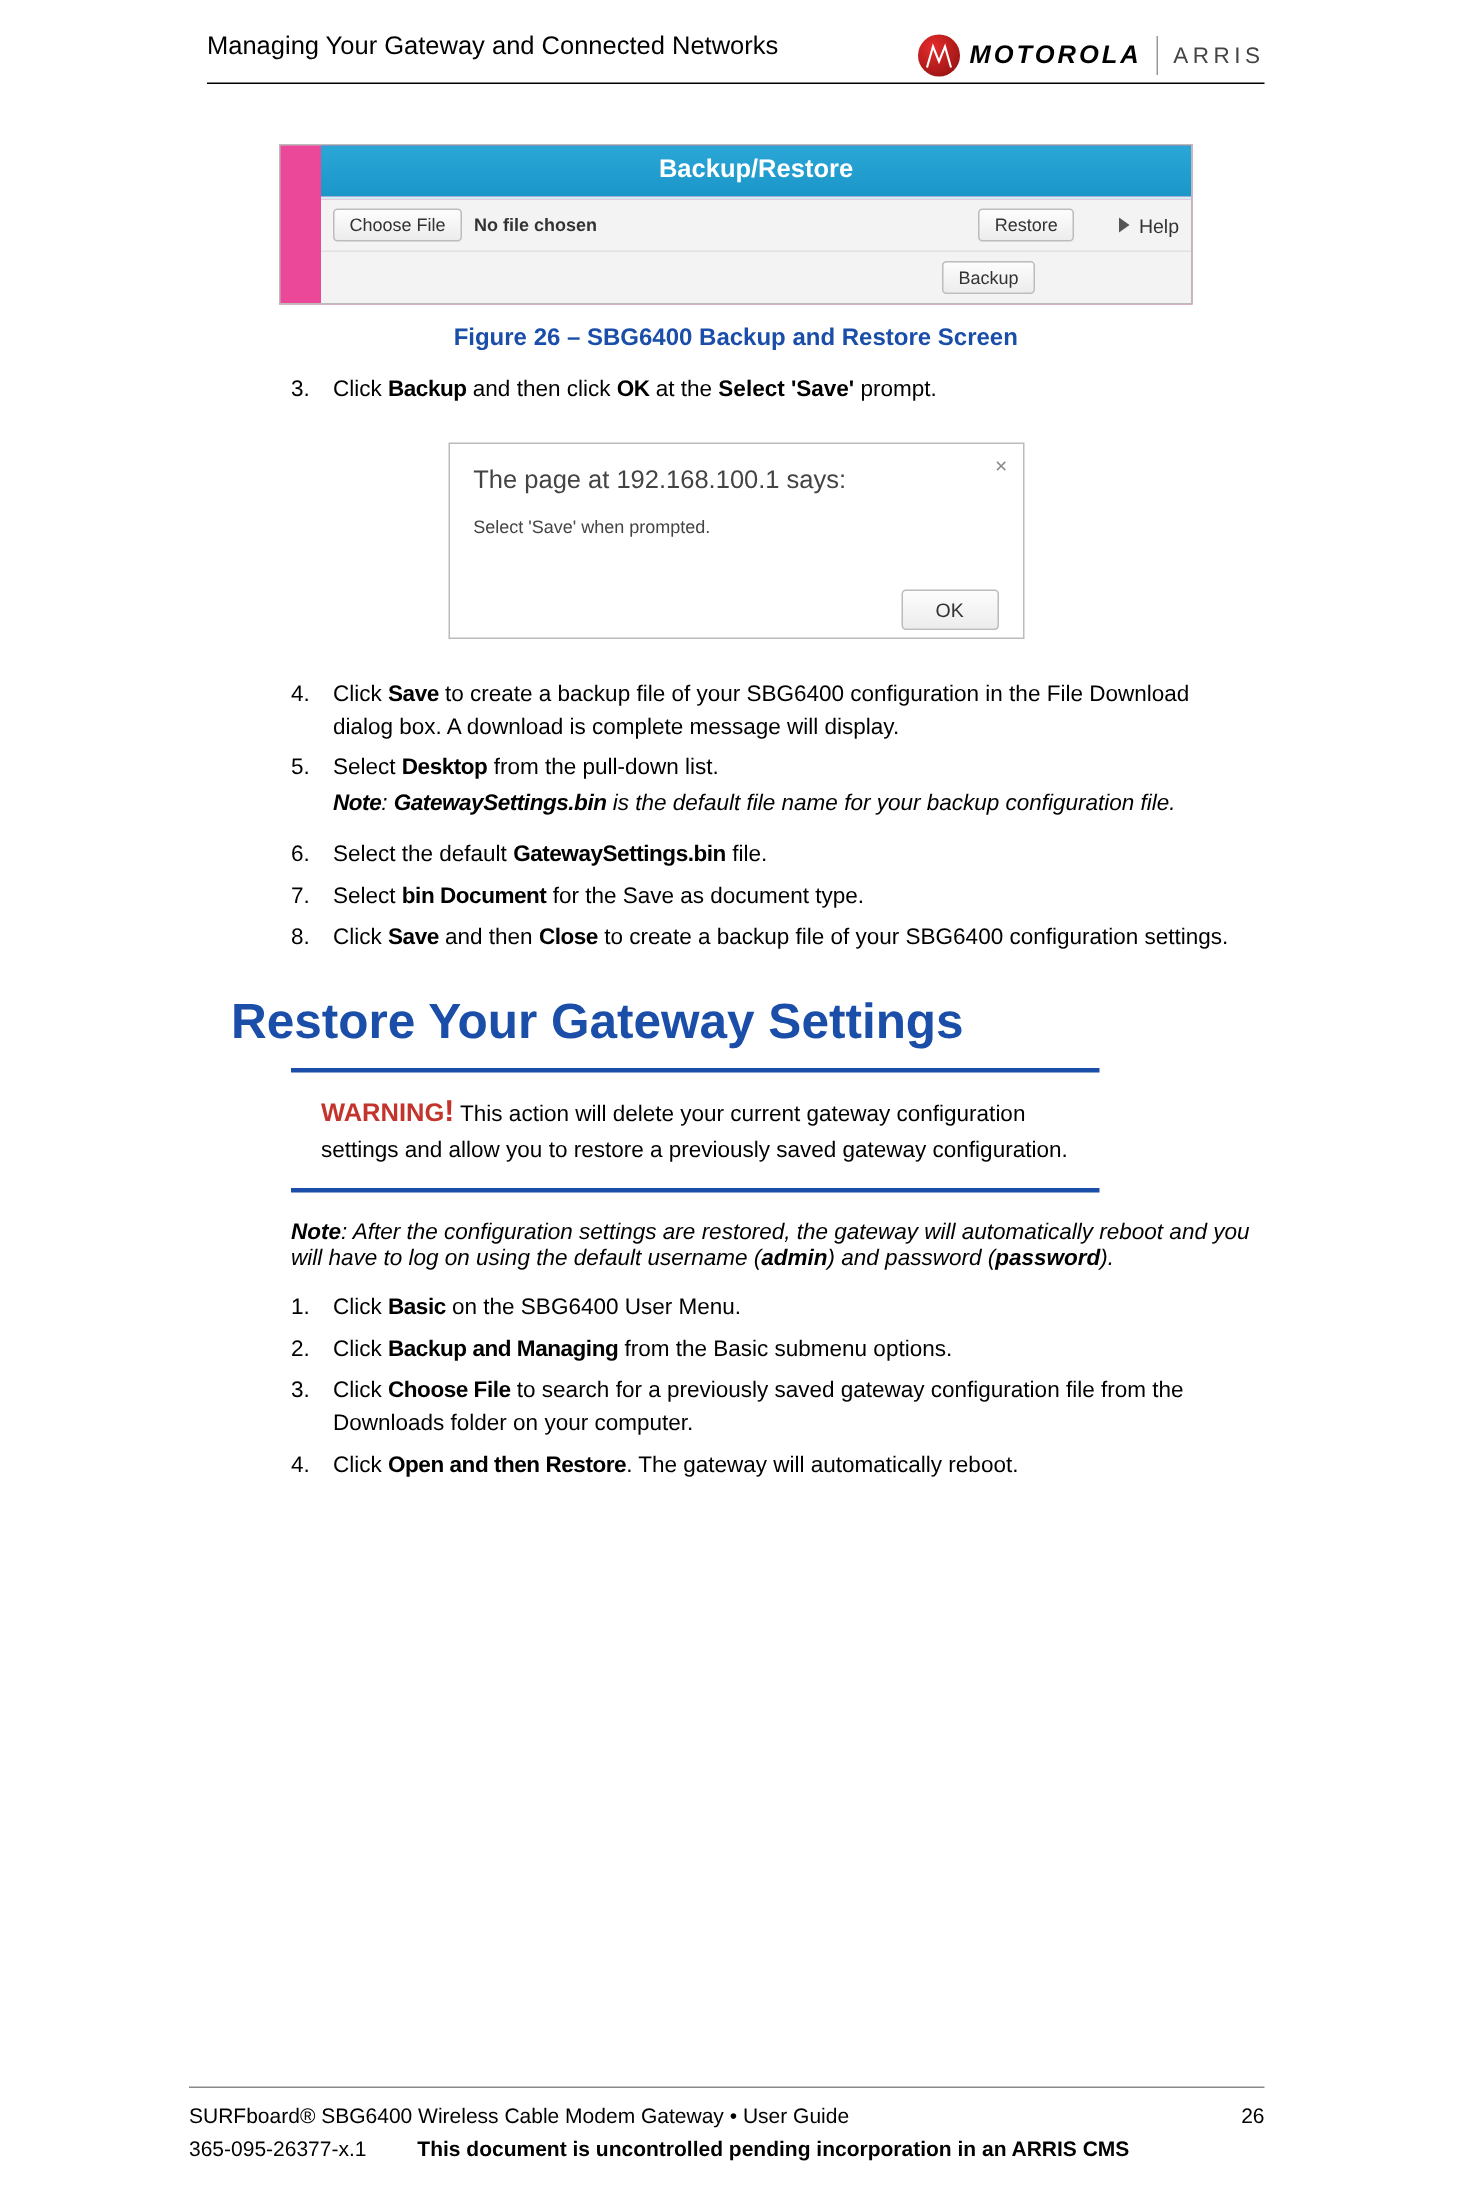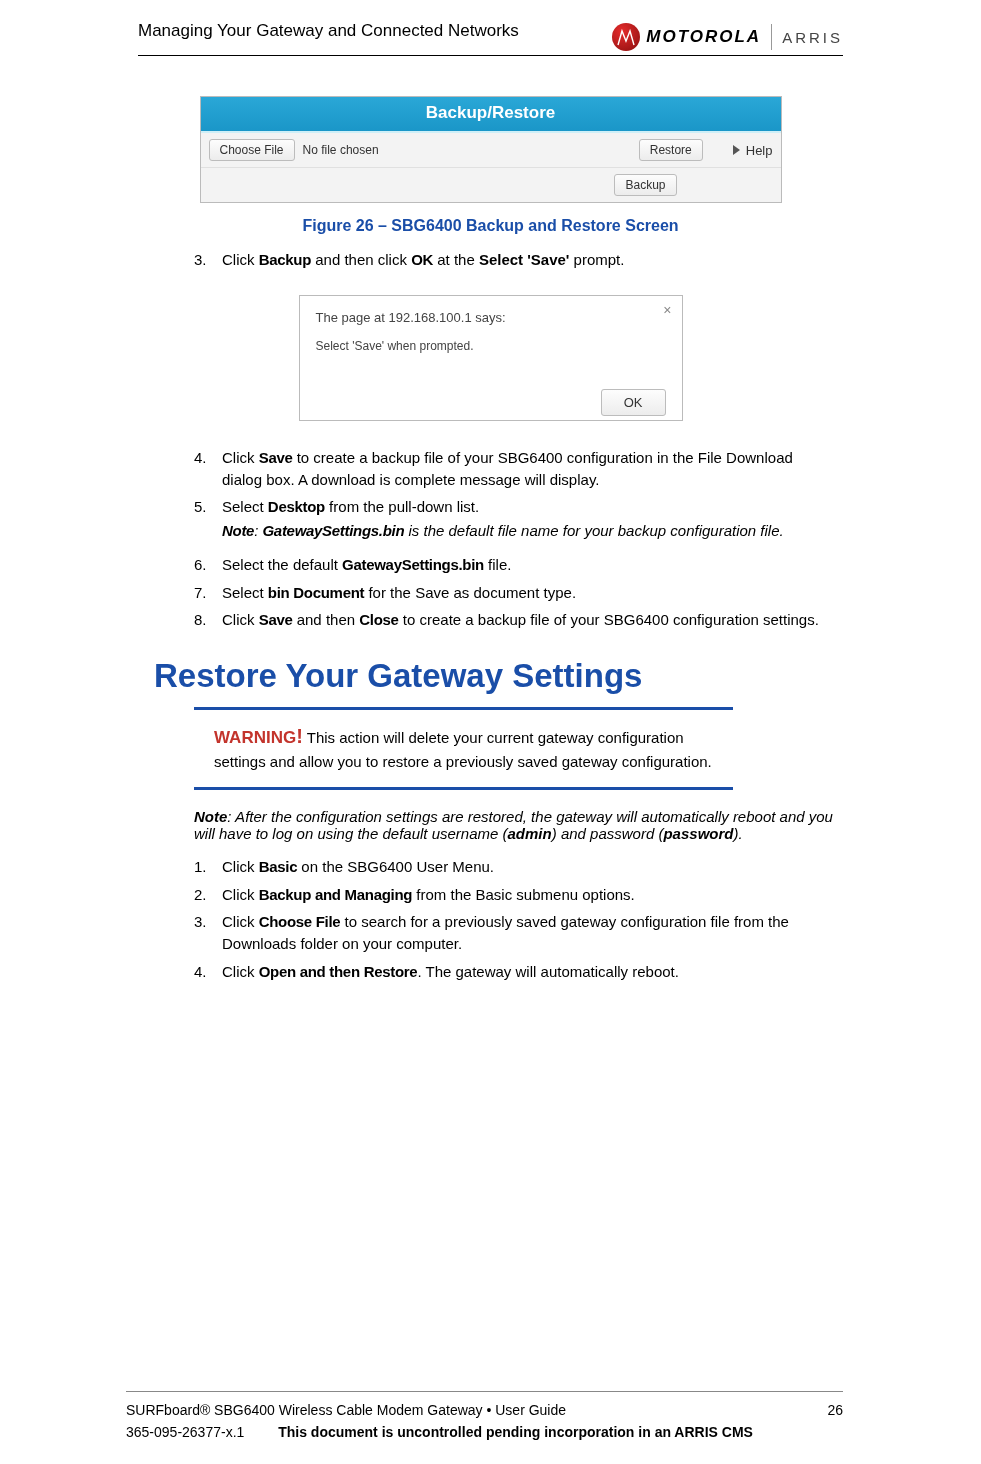--- a/index.html
+++ b/index.html
@@ -32,35 +32,35 @@
     width: 28px; height: 28px; border-radius: 50%;
     background: radial-gradient(circle at 35% 30%, #e52c2c, #8a0e0e);
     position: relative;
   }
   .moto-logo svg { position: absolute; top: 2px; left: 2px; }
   .moto-text { font-weight: 700; letter-spacing: 2px; font-size: 17px; font-style: italic; }
   .sep { width: 1px; height: 26px; background: #999; margin: 0 4px; }
   .arris-text { font-weight: 300; letter-spacing: 3px; font-size: 15px; color: #444; }
 
   .figure-wrap { text-align: center; margin-bottom: 14px; }
-  .fig-box { border: 1px solid #bbb; width: 580px; margin: 0 auto; background: #ec4899; }
+  .fig-box { border: 1px solid #bbb; width: 580px; margin: 0 auto; background: #ec4899; padding-left: 27px; }
   .fig-title-bar {
     background: linear-gradient(#2aa7d7, #1a96c8);
     color: #fff; font-weight: 700; font-size: 17px;
     padding: 6px 0 8px 0; text-align: center;
     border-bottom: 2px solid #cfeff7;
   }
   .fig-row { display: flex; align-items: center; padding: 6px 8px; background: #f3f3f3; border-bottom: 1px solid #e0e0e0; }
   .fig-row:last-child { border-bottom: none; }
   .ui-btn {
     background: linear-gradient(#fdfdfd, #ececec);
     border: 1px solid #bcbcbc; border-radius: 3px;
     padding: 3px 10px; font-size: 12px; color: #333;
   }
-  .no-file { font-size: 12px; color: #333; margin-left: 8px; flex: 1; text-align: left; }
+  .no-file { font-size: 12px; color: #333; margin-left: 8px; flex: 1; text-align: left; font-weight: bold; }
   .mid-space { flex: 1; }
   .help-cell { display: flex; align-items: center; gap: 6px; margin-left: 30px; font-size: 13px; color: #333; }
   .tri { width: 0; height: 0; border-top: 5px solid transparent; border-bottom: 5px solid transparent; border-left: 7px solid #555; }
   .fig-caption { font-weight: 700; color: #1a4ea8; margin-top: 14px; font-size: 16px; }
 
   .body-indent { margin-left: 56px; margin-right: 10px; }
   ol.steps { list-style: none; padding: 0; margin: 0; }
   ol.steps > li { display: flex; margin-bottom: 6px; line-height: 1.45; }
   ol.steps > li .num { width: 28px; flex-shrink: 0; }
   ol.steps > li .txt { flex: 1; }
@@ -68,21 +68,21 @@
   .cond { font-family: Arial, sans-serif; font-weight: 700; font-stretch: condensed; letter-spacing: -0.3px; }
   .note-line { font-style: italic; margin-top: 2px; margin-bottom: 6px; }
   .note-lead { font-weight: 700; font-style: italic; }
 
   .dialog-wrap { text-align: center; margin: 24px 0 26px 0; }
   .dialog {
     width: 350px; margin: 0 auto; border: 1px solid #bbb;
     background: #fff; text-align: left; position: relative; padding: 14px 16px 10px 16px;
   }
   .dialog .x { position: absolute; top: 6px; right: 10px; color: #888; font-size: 14px; }
-  .dialog-title { font-size: 13px; color: #444; margin-bottom: 14px; }
+  .dialog-title { font-size: 17px; color: #444; margin-bottom: 14px; }
   .dialog-msg { font-size: 12px; color: #444; margin-bottom: 40px; }
   .dialog-btnrow { text-align: right; }
   .dialog-btnrow .ui-btn { padding: 5px 22px; font-size: 13px; }
 
   h2.section {
     color: #1a4ea8; font-size: 33px; font-weight: 700;
     margin: 26px 0 12px 16px;
   }
 
   .warning-box {

